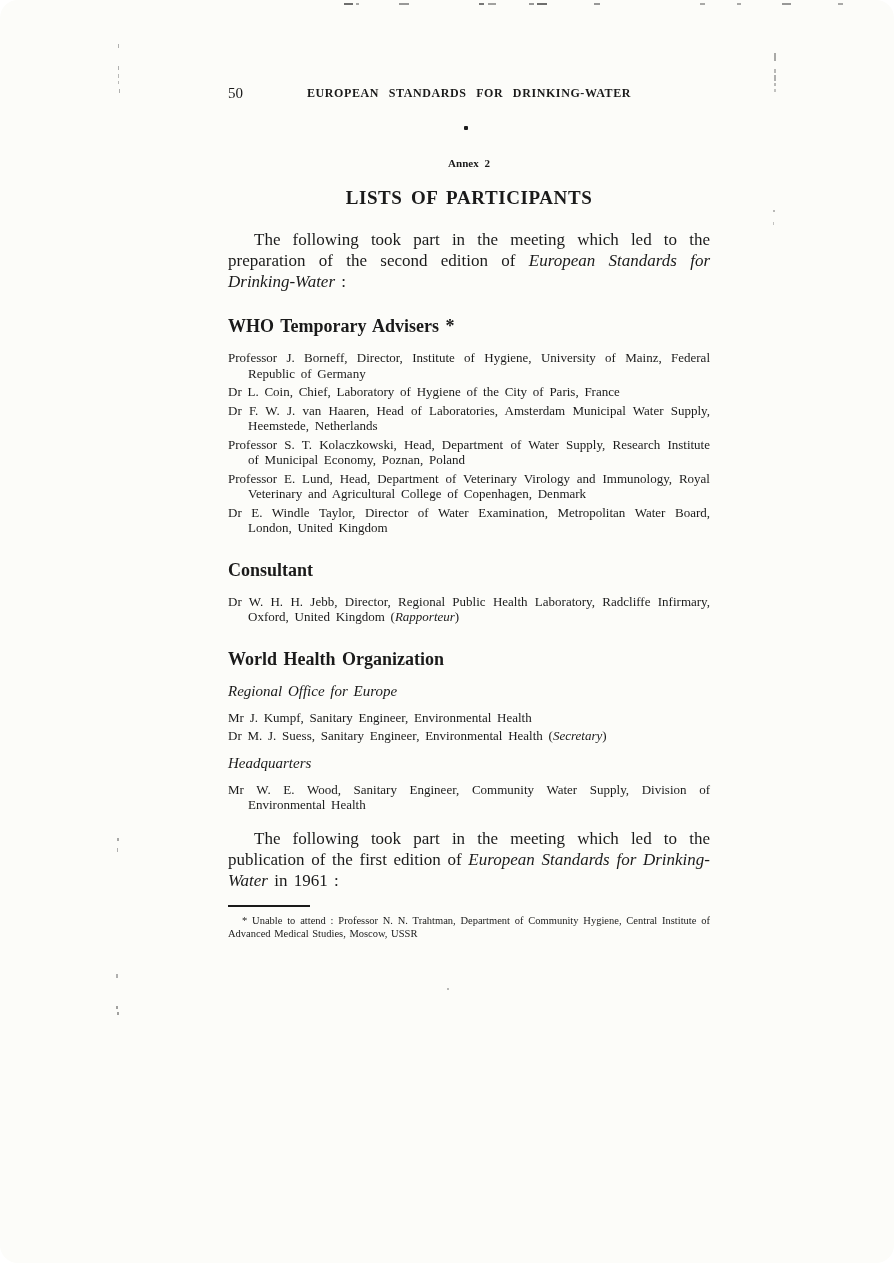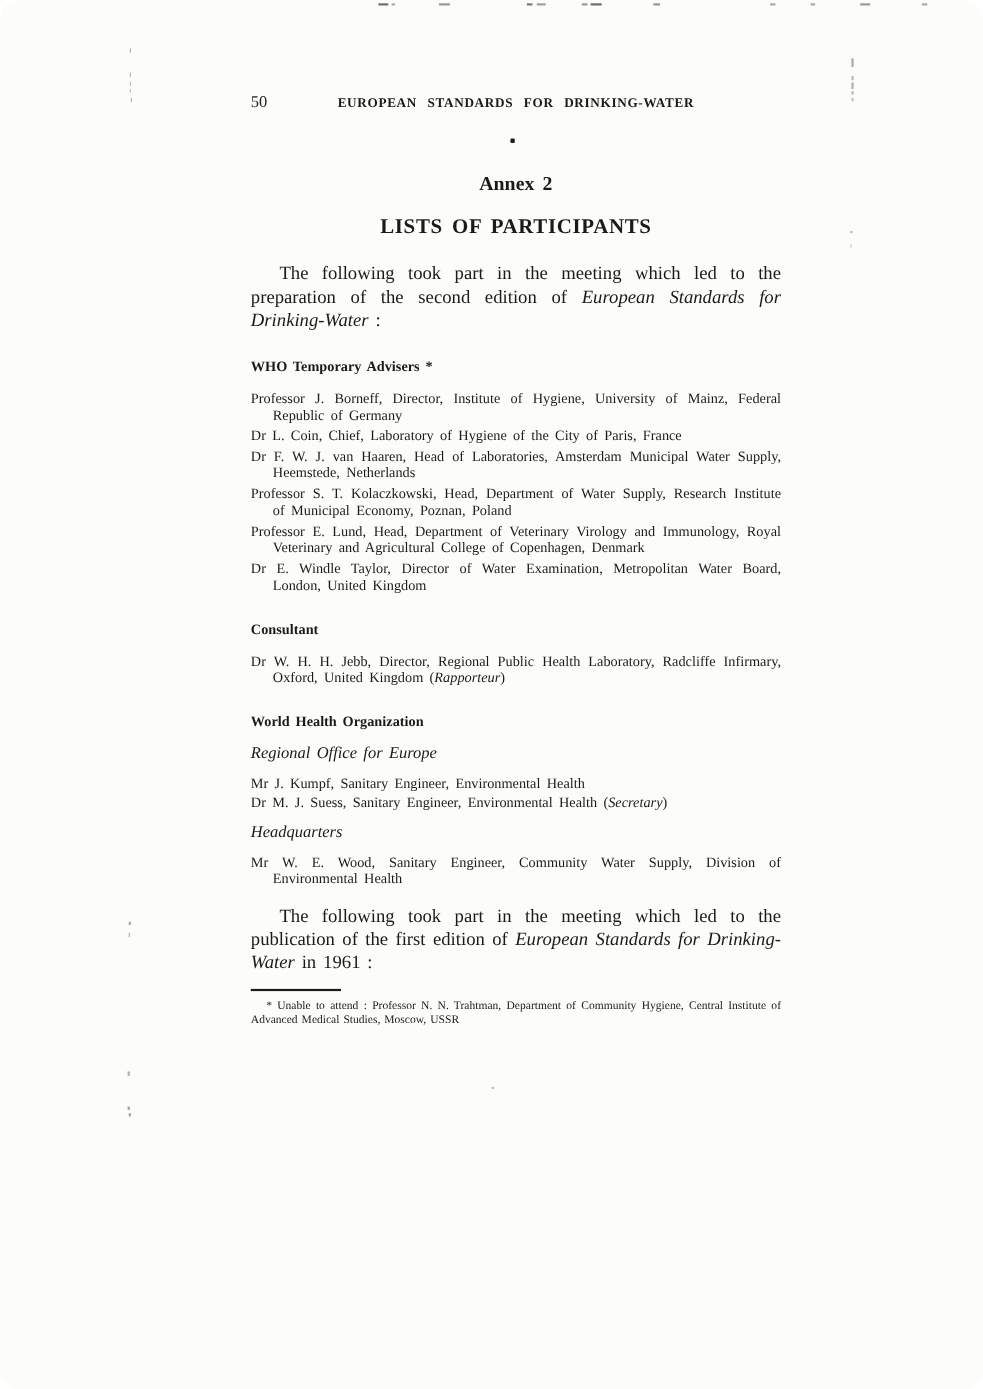--- a/index.html
+++ b/index.html
@@ -6,25 +6,25 @@
   .page{
     position:relative;width:894px;height:1263px;overflow:hidden;
     background:var(--paper,#fcfcf9);color:var(--ink,#1a1a1a);
     font-family:"Liberation Serif","DejaVu Serif",serif;
     border-radius:18px;
   }
   .content{position:absolute;left:228px;top:0;width:482px;}
   .pagehead{position:relative;margin-top:86px;height:16px;}
   .pageno{position:absolute;left:0;top:-1px;font-size:15px;}
   .runhead{display:block;text-align:center;font-size:12px;font-weight:bold;letter-spacing:.6px;word-spacing:6px;}
-  .annex{margin:55px 0 0;text-align:center;font-size:18px;font-weight:bold;word-spacing:3px;}
+  .annex{margin:55px 0 0;text-align:center;font-size:11px;font-weight:bold;word-spacing:3px;}
   .title{margin:18px 0 0;text-align:center;font-size:19px;font-weight:bold;letter-spacing:.6px;word-spacing:3px;}
   .para{margin:20px 0 0;font-size:17px;line-height:21px;text-align:justify;text-indent:26px;word-spacing:2px;}
   .para.closing{margin-top:15px;}
-  .sech{margin:24px 0 13px;font-size:13px;font-weight:bold;word-spacing:2px;}
+  .sech{margin:24px 0 13px;font-size:18px;font-weight:bold;word-spacing:2px;}
   .subh{margin:11px 0 10px;font-size:15px;font-style:italic;font-weight:normal;word-spacing:2px;}
   .entry{margin:0 0 3px;padding-left:20px;text-indent:-20px;font-size:13px;line-height:15.5px;text-align:justify;word-spacing:2.5px;}
   .it{font-style:italic;}
   .footrule{margin:14px 0 0;width:82px;height:2px;background:var(--ink,#1a1a1a);}
   .footnote{margin:7px 0 0;font-size:10.5px;line-height:13px;text-align:justify;text-indent:14px;word-spacing:1px;}
   .dot{position:absolute;left:464px;top:126px;width:4px;height:4px;background:#1d1d1d;border-radius:1px;}
   .speck{position:absolute;background:#555;}
 </style>
 </head>
 <body>

